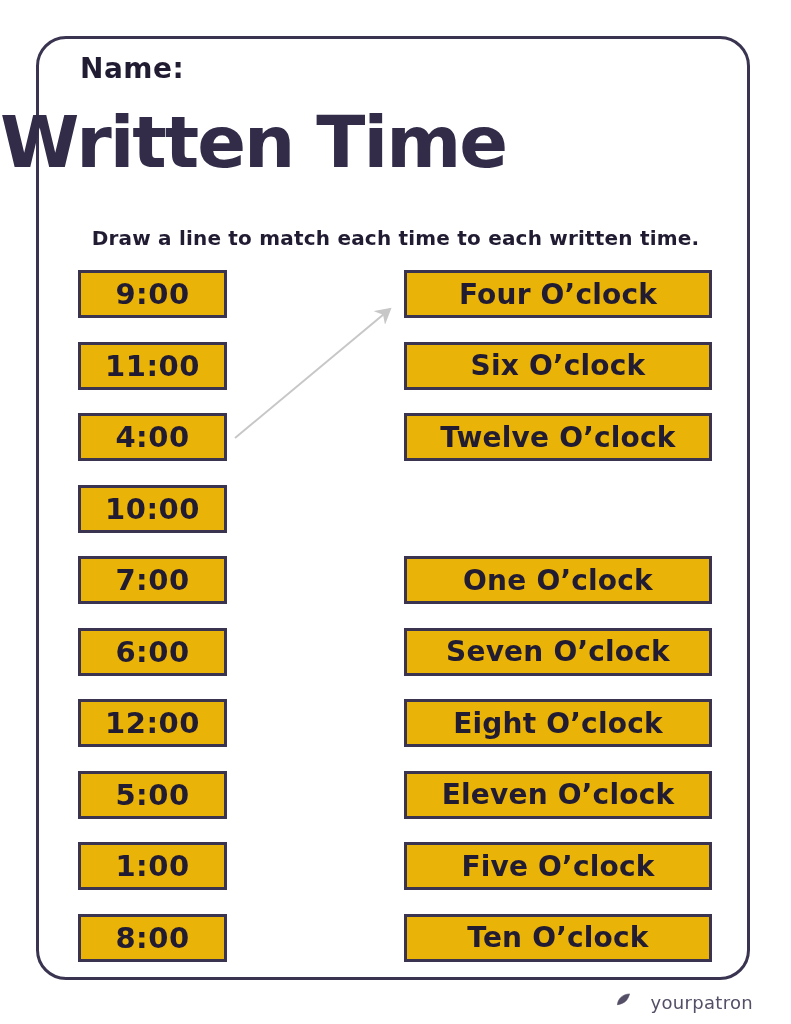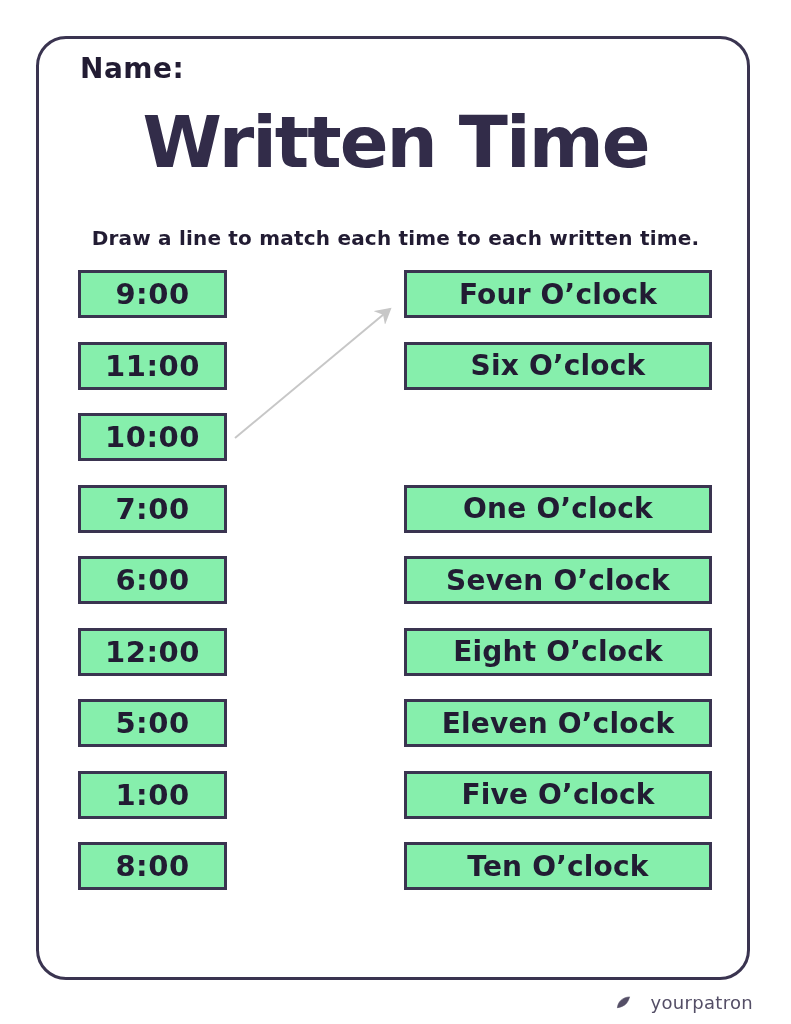--- a/index.html
+++ b/index.html
@@ -39,21 +39,21 @@
     font-size: 28px;
     font-weight: 700;
     color: var(--box-text);
     letter-spacing: 0.5px;
   }
   .title {
     position: absolute;
     left: 0;
     right: 0;
     top: 106px;
-    text-align: center;
+    text-align: left;
     font-size: 72px;
     font-weight: 700;
     color: var(--ink);
     letter-spacing: -2px;
     line-height: 1;
   }
   .instruction {
     position: absolute;
     left: 0;
     right: 0;
@@ -75,21 +75,21 @@
   }
   .match-row {
     position: relative;
     height: 48px;
   }
   .box {
     position: absolute;
     top: 0;
     height: 48px;
     border: 3px solid var(--box-border);
-    background: #86efac;
+    background: #eab308;
     box-sizing: border-box;
     display: flex;
     align-items: center;
     justify-content: center;
   }
   .time-box {
     left: 78px;
     width: 149px;
   }
   .written-box {
@@ -115,21 +115,20 @@
     top: 0;
     width: 791px;
     height: 1024px;
     pointer-events: none;
   }
   .footer-logo {
     position: absolute;
     right: 38px;
     top: 992px;
     display: flex;
-    align-items: center;
     gap: 20px;
     color: var(--footer-text);
   }
   .footer-brand {
     font-size: 18px;
     font-weight: 400;
     letter-spacing: 0.3px;
     color: var(--footer-text);
   }
 </style>
@@ -154,20 +153,28 @@
         <div class="box written-box">
           <span class="written-text">Four O’clock</span>
         </div>
       </div>
       <div class="match-row">
         <div class="box time-box">
           <span class="time-text">11:00</span>
         </div>
         <div class="box written-box">
           <span class="written-text">Six O’clock</span>
+        </div>
+      </div>
+      <div class="match-row">
+        <div class="box time-box">
+          <span class="time-text">4:00</span>
+        </div>
+        <div class="box written-box">
+          <span class="written-text">Twelve O’clock</span>
         </div>
       </div>
       <div class="match-row">
         <div class="box time-box">
           <span class="time-text">10:00</span>
         </div>
       </div>
       <div class="match-row">
         <div class="box time-box">
           <span class="time-text">7:00</span>

